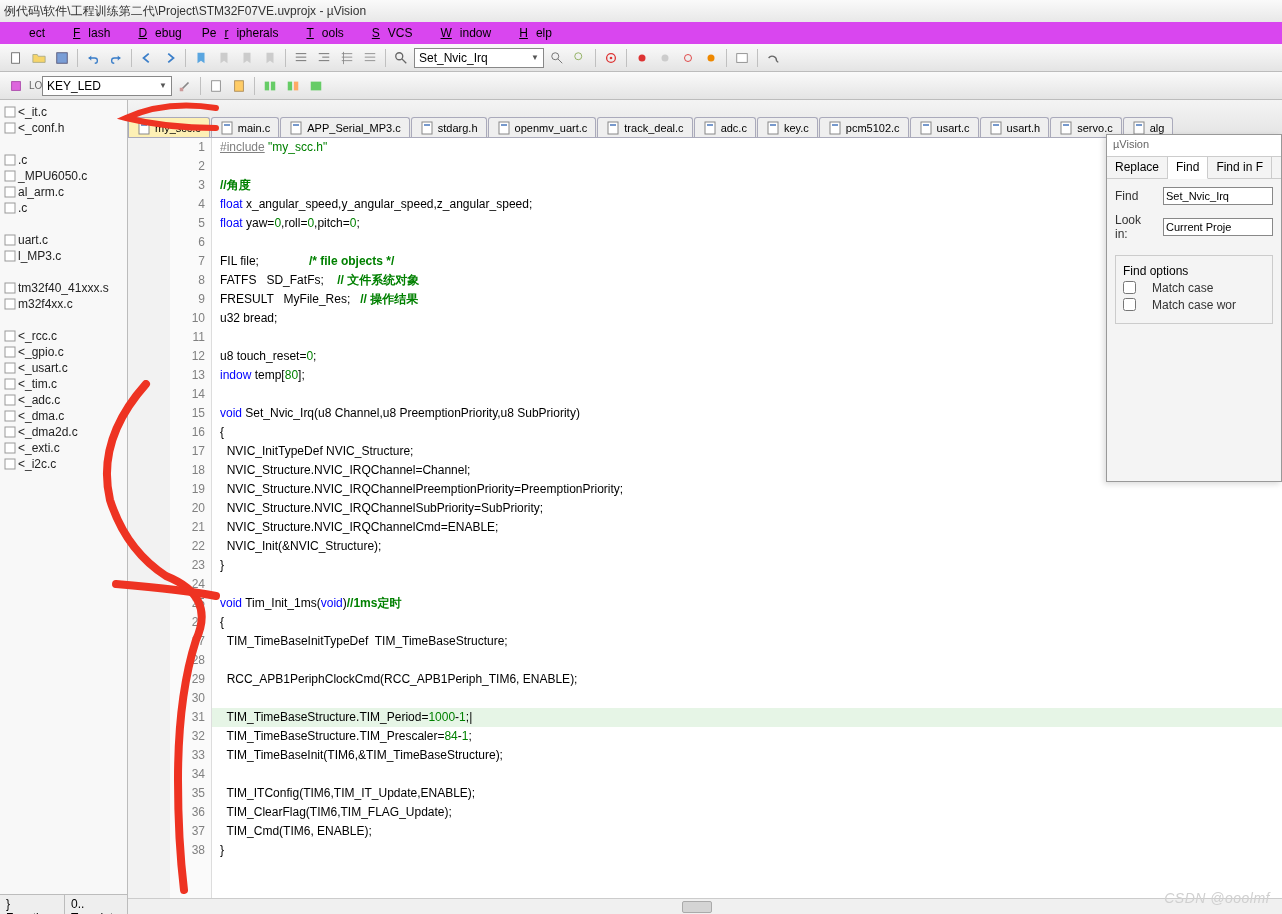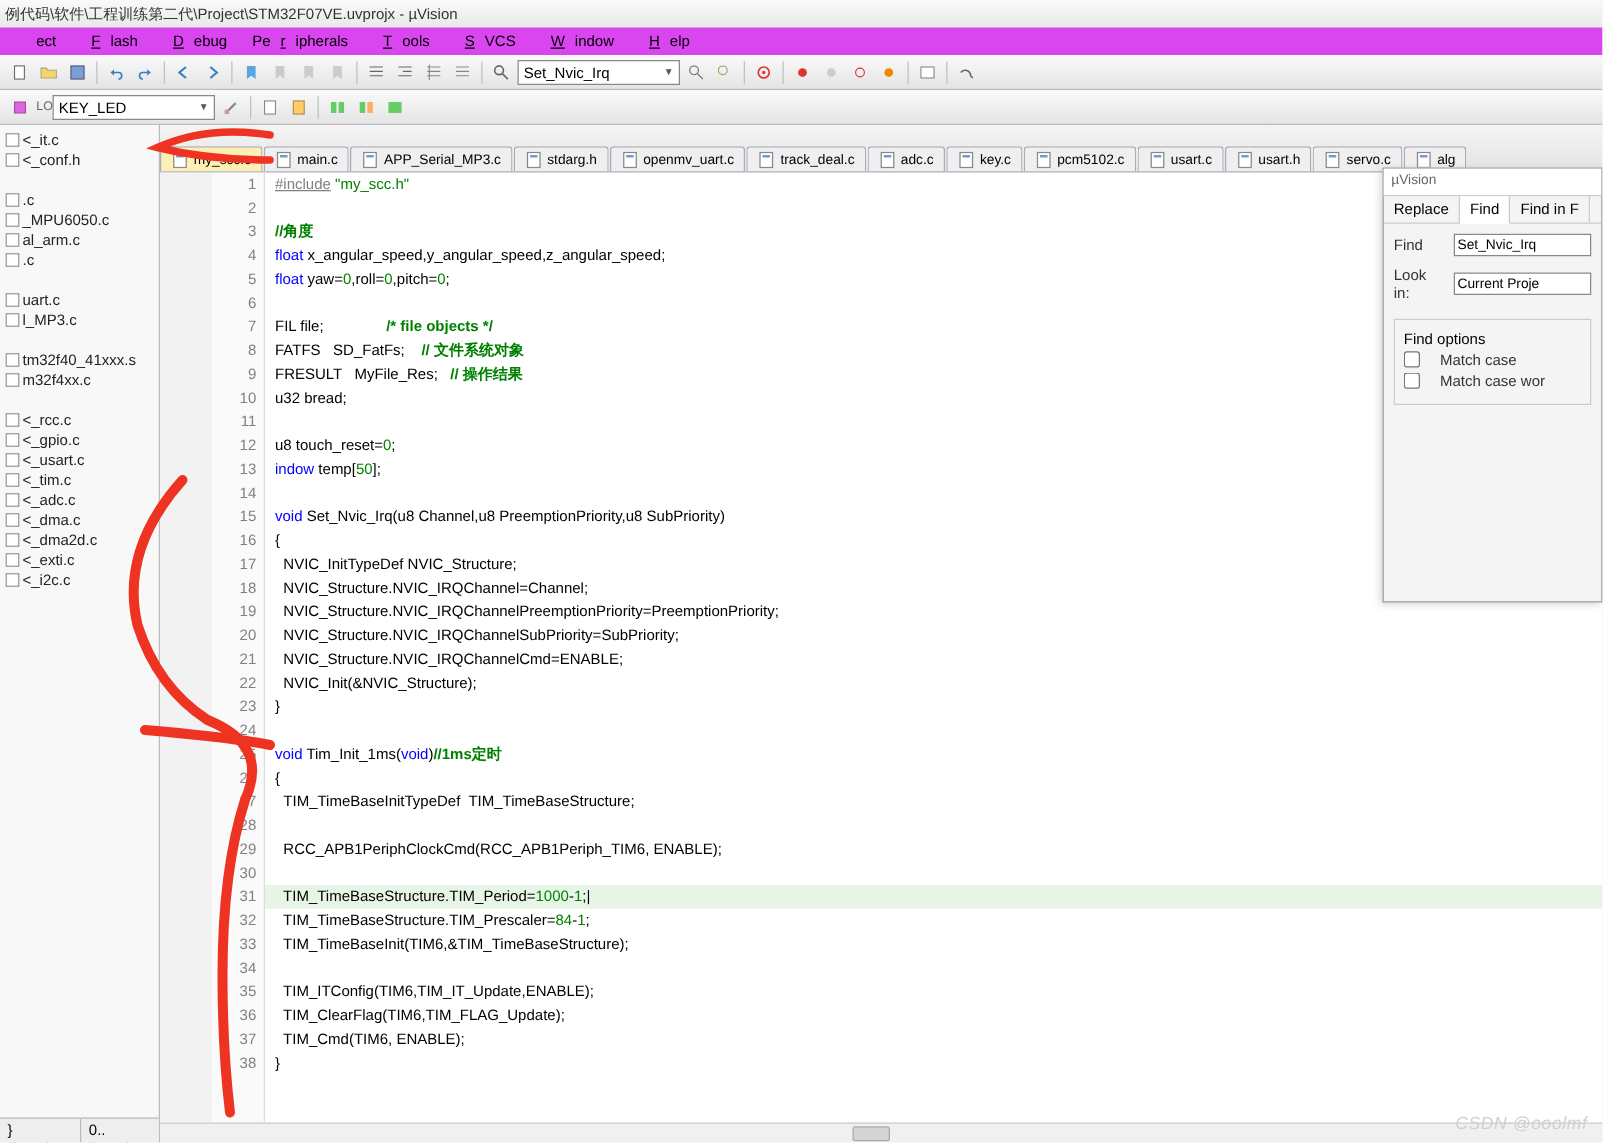--- a/index.html
+++ b/index.html
@@ -502,21 +502,21 @@
 <span class="cmt">//角度</span>
 <span class="kw">float</span> x_angular_speed,y_angular_speed,z_angular_speed;
 <span class="kw">float</span> yaw=<span class="num">0</span>,roll=<span class="num">0</span>,pitch=<span class="num">0</span>;
 
 FIL file;               <span class="cmt">/* file objects */</span>
 FATFS   SD_FatFs;    <span class="cmt">// 文件系统对象</span>
 FRESULT   MyFile_Res;   <span class="cmt">// 操作结果</span>
 u32 bread;
 
 u8 touch_reset=<span class="num">0</span>;
-<span class="kw">indow</span> temp[<span class="num">50</span>];
+<span class="kw">indow</span> temp[<span class="num">80</span>];
 
 <span class="kw">void</span> Set_Nvic_Irq(u8 Channel,u8 PreemptionPriority,u8 SubPriority)
 {
   NVIC_InitTypeDef NVIC_Structure;
   NVIC_Structure.NVIC_IRQChannel=Channel;
   NVIC_Structure.NVIC_IRQChannelPreemptionPriority=PreemptionPriority;
   NVIC_Structure.NVIC_IRQChannelSubPriority=SubPriority;
   NVIC_Structure.NVIC_IRQChannelCmd=ENABLE;
   NVIC_Init(&amp;NVIC_Structure);
 }

